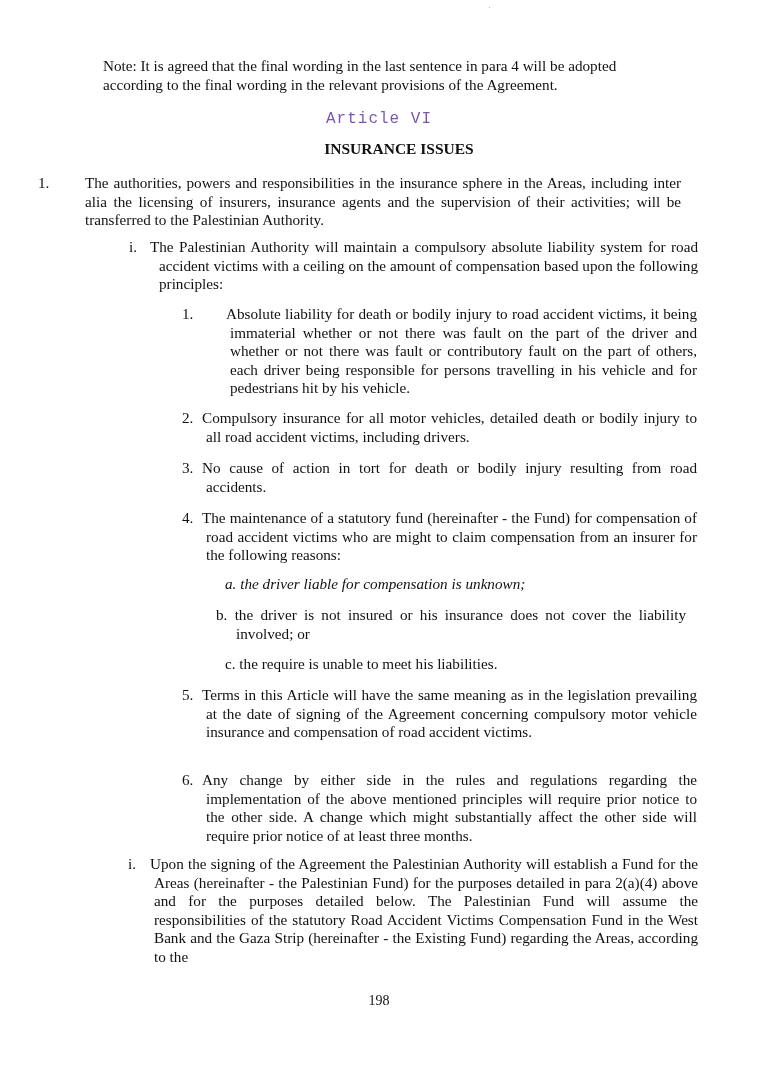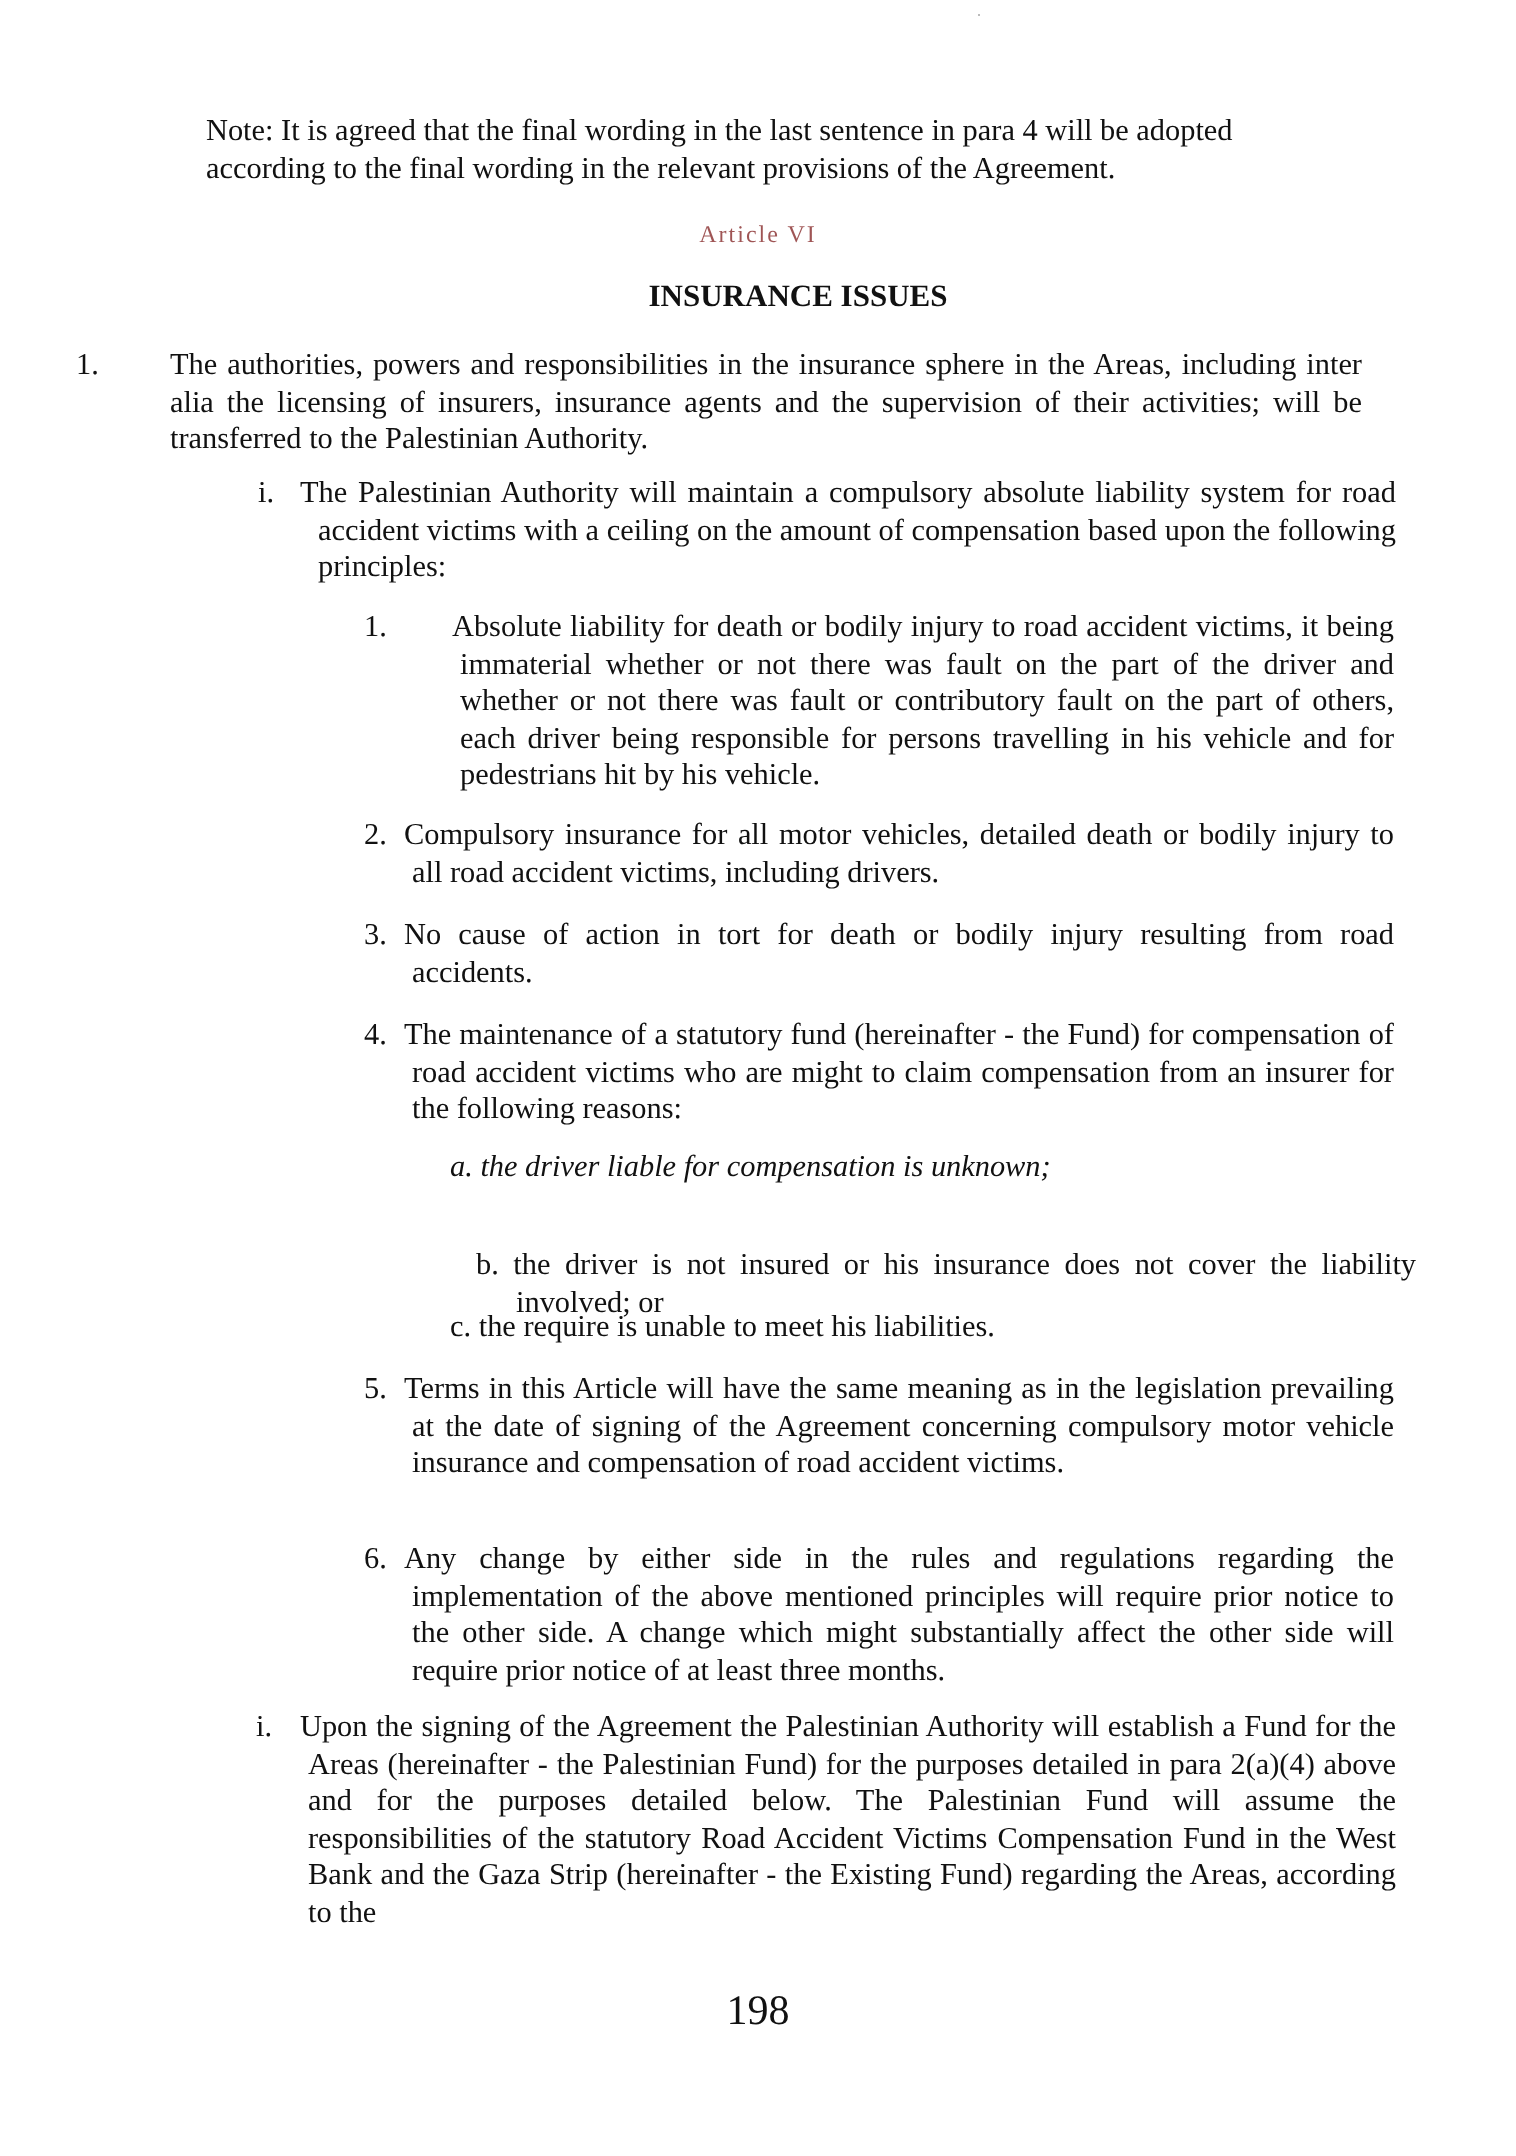--- a/index.html
+++ b/index.html
@@ -5,21 +5,21 @@
   html, body { margin: 0; padding: 0; background: #ffffff; }
   body {
     width: 758px; height: 1078px; position: relative; overflow: hidden;
     font-family: "Liberation Serif", "DejaVu Serif", serif;
     color: #111111; font-size: 15.2px;
   }
   .line { position: absolute; white-space: nowrap; line-height: 19px; }
   .block { position: absolute; line-height: 18.6px; text-align: justify; }
   .num { position: absolute; line-height: 18.6px; }
   .center { position: absolute; left: 0; width: 758px; text-align: center; }
-  .article { color: #7f1d1d; font-size: 12px; letter-spacing: 1px; opacity: 0.75; font-family: Liberation Serif, serif; }
+  .article { color: #4c1d95; font-size: 16px; letter-spacing: 1px; opacity: 0.75; font-family: Liberation Mono, monospace; }
   .heading { font-weight: bold; font-size: 15.5px; }
   .speck { position: absolute; width: 1px; height: 1px; background: #bbb; }
 </style>
 </head>
 <body>
 
 <div>
 
   <div class="speck" style="left:489px; top:7px;"></div>
 
@@ -82,21 +82,21 @@
 
   <div>
     <div class="block" style="left:225px; top:575px; width:470px;">
       <div style="padding-left:20px; text-indent:-20px;font-style:italic;">
         <span>a.</span> <span>the driver liable for compensation is unknown;</span>
       </div>
     </div>
   </div>
 
   <div>
-    <div class="block" style="left:238px; top:606px; width:470px;margin-top:18px;">
+    <div class="block" style="left:216px; top:606px; width:470px;">
       <div style="padding-left:20px; text-indent:-20px;">
         <span>b.</span> <span>the driver is not insured or his insurance does not cover the liability involved; or</span>
       </div>
     </div>
   </div>
 
   <div>
     <div class="block" style="left:225px; top:655px; width:470px;">
       <div style="padding-left:20px; text-indent:-20px;">
         <span>c.</span> <span>the require is unable to meet his liabilities.</span>
@@ -118,15 +118,15 @@
     </div>
   </div>
 
   <div>
     <div class="num" style="left:128px; top:855px;">i.</div>
     <div class="block" style="left:150px; top:855px; width:548px;">
       <div style="padding-left:4px; text-indent:-4px;">Upon the signing of the Agreement the Palestinian Authority will establish a Fund for the Areas (hereinafter - the Palestinian Fund) for the purposes detailed in para 2(a)(4) above and for the purposes detailed below. The Palestinian Fund will assume the responsibilities of the statutory Road Accident Victims Compensation Fund in the West Bank and the Gaza Strip (hereinafter - the Existing Fund) regarding the Areas, according to the</div>
     </div>
   </div>
 
-  <div class="center" style="top:993px; font-size:21px;">198</div>
+  <div class="center" style="top:993px; font-size:14px;">198</div>
 
 </div>
 
 </body></html>

